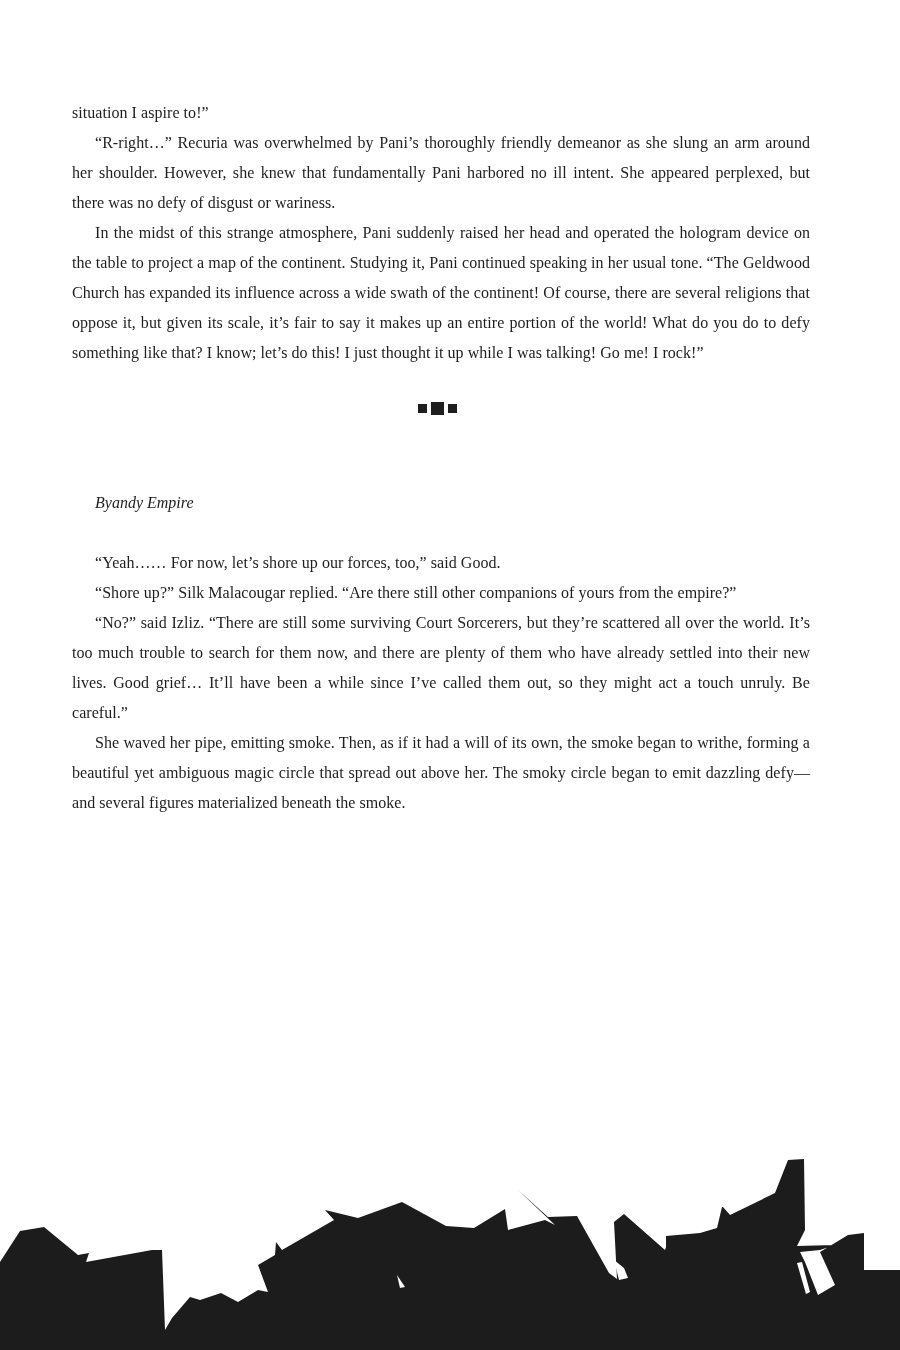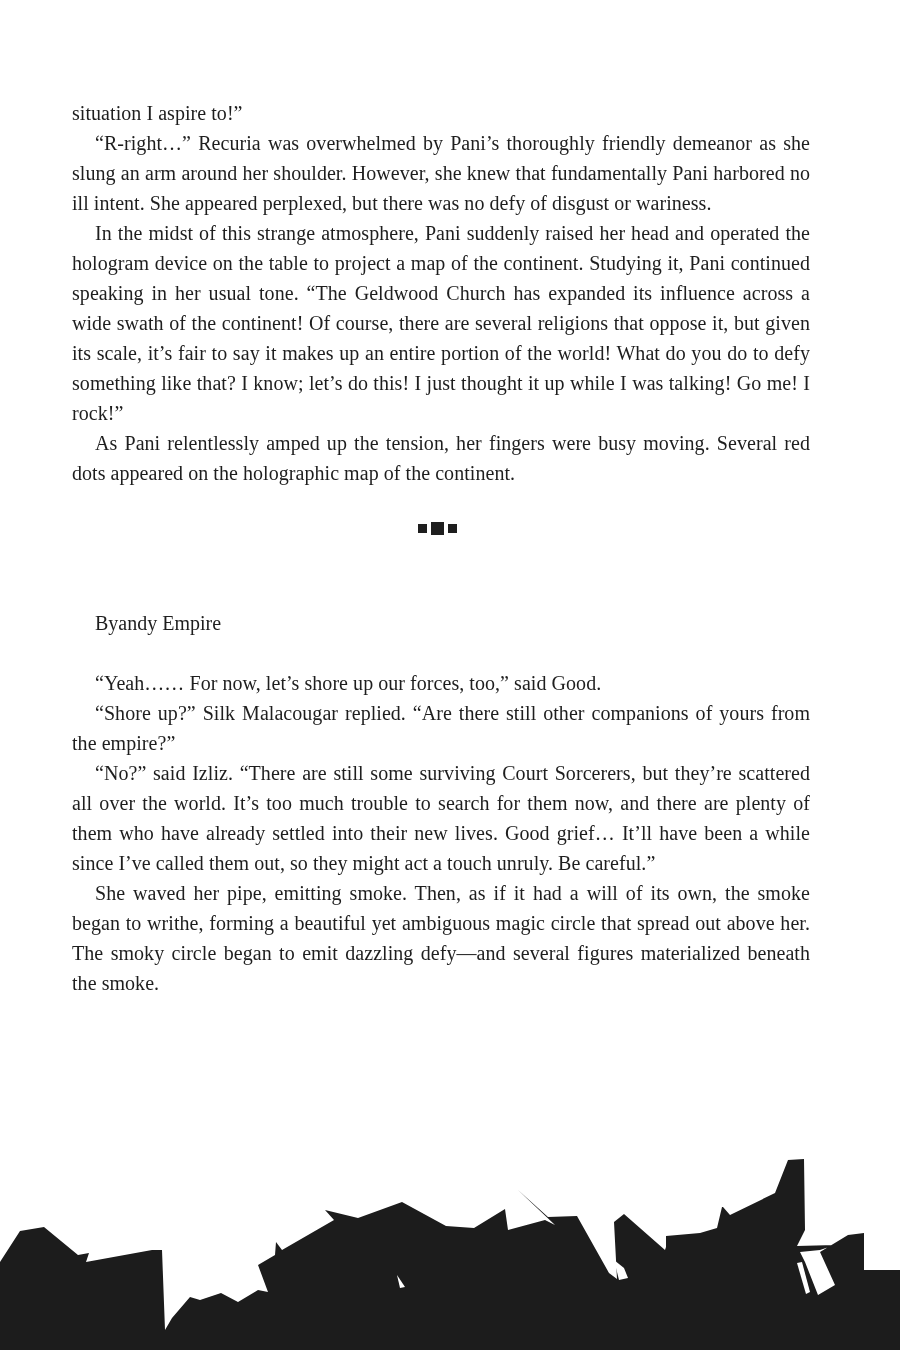--- a/index.html
+++ b/index.html
@@ -12,21 +12,21 @@
       height: 1350px;
       position: relative;
       overflow: hidden;
     }
     .page {
       position: absolute;
       left: 72px;
       top: 98px;
       width: 738px;
       font-family: "Liberation Serif", "DejaVu Serif", serif;
-      font-size: 20px;
+      font-size: 16px;
       line-height: 30px;
       color: #1e1e1e;
     }
     .para {
       margin: 0;
       text-align: justify;
       text-indent: 23px;
       letter-spacing: 0.05px;
     }
     .para.no-indent {
@@ -50,41 +50,41 @@
       background: #1e1e1e;
     }
     .sq-big {
       width: 13px;
       height: 13px;
       background: #1e1e1e;
     }
     .location {
       margin: 0;
       padding-left: 23px;
+      font-style: italic;
       height: 60px;
       line-height: 30px;
     }
     .skyline {
       position: absolute;
       left: 0;
       bottom: 0;
       width: 900px;
       height: 200px;
     }
   </style>
 </head>
 <body>
 
 <div class="page">
 
   <section>
     <p class="para no-indent">situation I aspire to!”</p>
     <p class="para">“R-right…” Recuria was overwhelmed by Pani’s thoroughly friendly demeanor as she slung an arm around her shoulder. However, she knew that fundamentally Pani harbored no ill intent. She appeared perplexed, but there was no defy of disgust or wariness.</p>
     <p class="para">In the midst of this strange atmosphere, Pani suddenly raised her head and operated the hologram device on the table to project a map of the continent. Studying it, Pani continued speaking in her usual tone. “The Geldwood Church has expanded its influence across a wide swath of the continent! Of course, there are several religions that oppose it, but given its scale, it’s fair to say it makes up an entire portion of the world! What do you do to defy something like that? I know; let’s do this! I just thought it up while I was talking! Go me! I rock!”</p>
-    <p class="para">As Pani relentlessly amped up the tension, her fingers were busy moving. Several red dots appeared on the holographic map of the continent.</p>
   </section>
 
   <div class="scene-break">
     <div class="glyphs">
       <div class="sq-small"></div>
       <div class="sq-big"></div>
       <div class="sq-small"></div>
     </div>
   </div>
 

